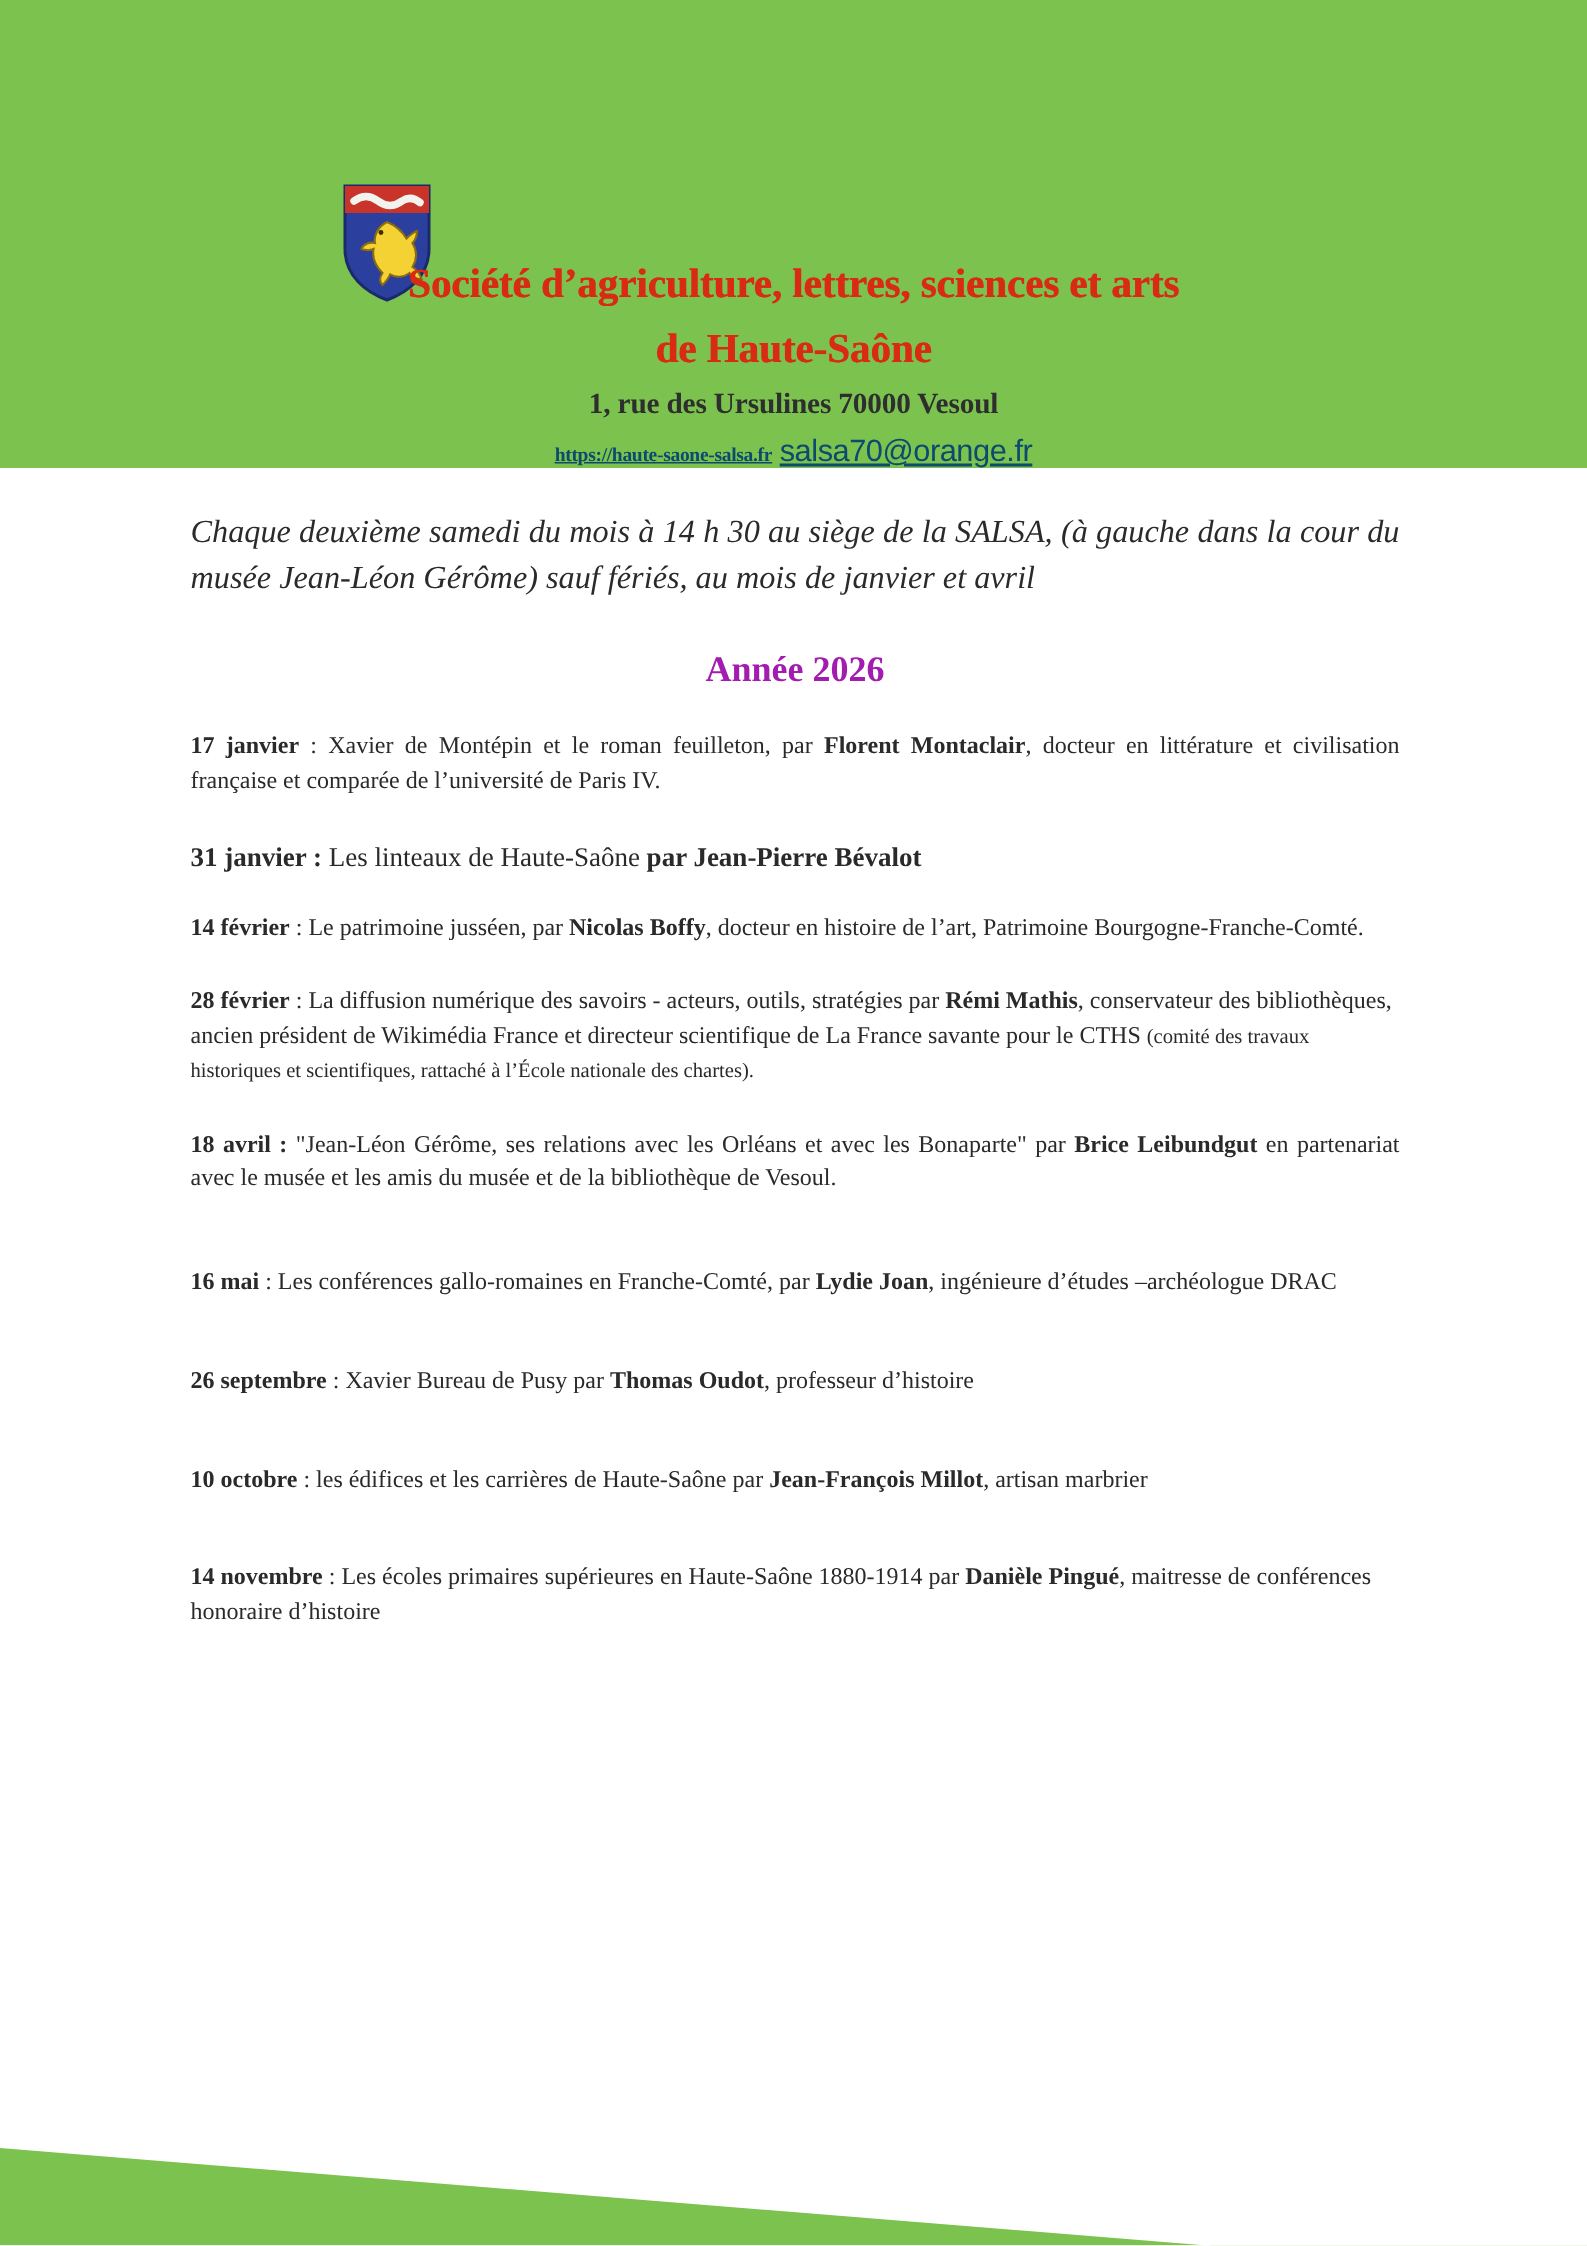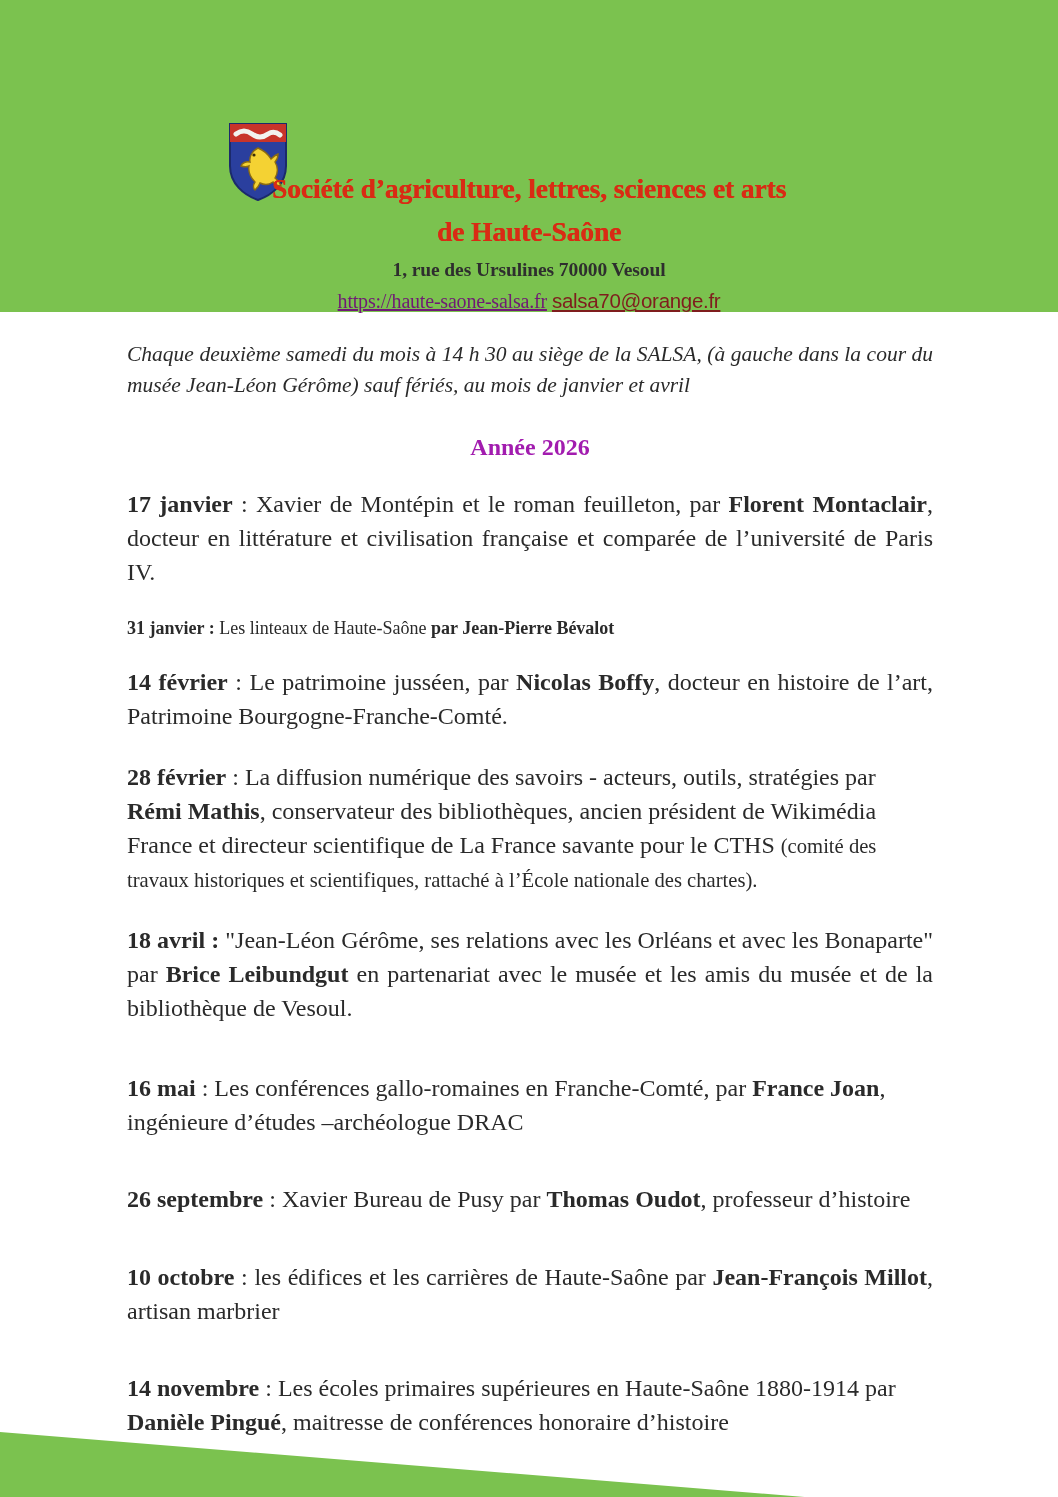--- a/index.html
+++ b/index.html
@@ -75,32 +75,32 @@
     position: absolute;
     left: 129px;
     top: 289px;
     width: 800px;
     text-align: center;
     white-space: nowrap;
     font-size: 0;
   }
   .site-url {
     font-family: "Liberation Serif", "DejaVu Serif", serif;
-    font-weight: normal;
-    font-size: 20px;
-    color: #701a75;
+    font-weight: bold;
+    font-size: 13px;
+    color: #0c4a6e;
     text-decoration: underline;
     letter-spacing: -0.2px;
     vertical-align: baseline;
   }
   .email-addr {
     font-family: "Liberation Sans", "DejaVu Sans", sans-serif;
     font-weight: normal;
     font-size: 20.5px;
-    color: #7f1d1d;
+    color: #0c4a6e;
     text-decoration: underline;
     letter-spacing: -0.3px;
     margin-left: 5px;
     vertical-align: baseline;
   }
 
   
   .footer-wedge {
     position: absolute;
     left: 0;
@@ -143,21 +143,21 @@
     text-align: center;
     font-size: 24px;
     font-weight: bold;
     color: #a21caf;
   }
 
   .entries { margin-top: 26px; }
 
   .entry {
     text-align: justify;
-    font-size: 24px;
+    font-size: 16px;
     line-height: 1.42;
     color: #2a2a2a;
     margin: 0 0 27px 0;
   }
   .entry:last-child { margin-bottom: 0; }
 
   .entry.small {
     font-size: 18px;
     line-height: 1.35;
     margin-bottom: 24px;
@@ -225,21 +225,21 @@
 
     <p class="entry flush">
       <span class="date">28 février</span><span> : </span><span>La diffusion numérique des savoirs - acteurs, outils, stratégies par </span><span class="who">Rémi Mathis</span><span>, conservateur des bibliothèques, ancien président de Wikimédia France et directeur scientifique de La France savante pour le CTHS </span><span class="note">(comité des travaux historiques et scientifiques, rattaché à l’École nationale des chartes).</span>
     </p>
 
     <p class="entry gap-xl">
       <span class="date">18 avril :</span><span> </span><span class="q">"Jean-Léon Gérôme, ses relations avec les Orléans et avec les Bonaparte"  par </span><span class="who">Brice Leibundgut</span><span> en partenariat avec le musée et les amis du musée et de la bibliothèque de Vesoul.</span>
     </p>
 
     <p class="entry flush gap-lg">
-      <span class="date">16 mai</span><span> : </span><span>Les conférences gallo-romaines en Franche-Comté, par </span><span class="who">France Joan</span><span>, ingénieure d’études –archéologue DRAC</span>
+      <span class="date">16 mai</span><span> : </span><span>Les conférences gallo-romaines en Franche-Comté, par </span><span class="who">Lydie Joan</span><span>, ingénieure d’études –archéologue DRAC</span>
     </p>
 
     <p class="entry gap-lg">
       <span class="date">26 septembre</span><span> : </span><span>Xavier Bureau de Pusy par </span><span class="who">Thomas Oudot</span><span>, professeur d’histoire</span>
     </p>
 
     <p class="entry gap-lg">
       <span class="date">10 octobre</span><span> : </span><span>les édifices et les carrières de Haute-Saône par </span><span class="who">Jean-François Millot</span><span>, artisan marbrier</span>
     </p>
 

